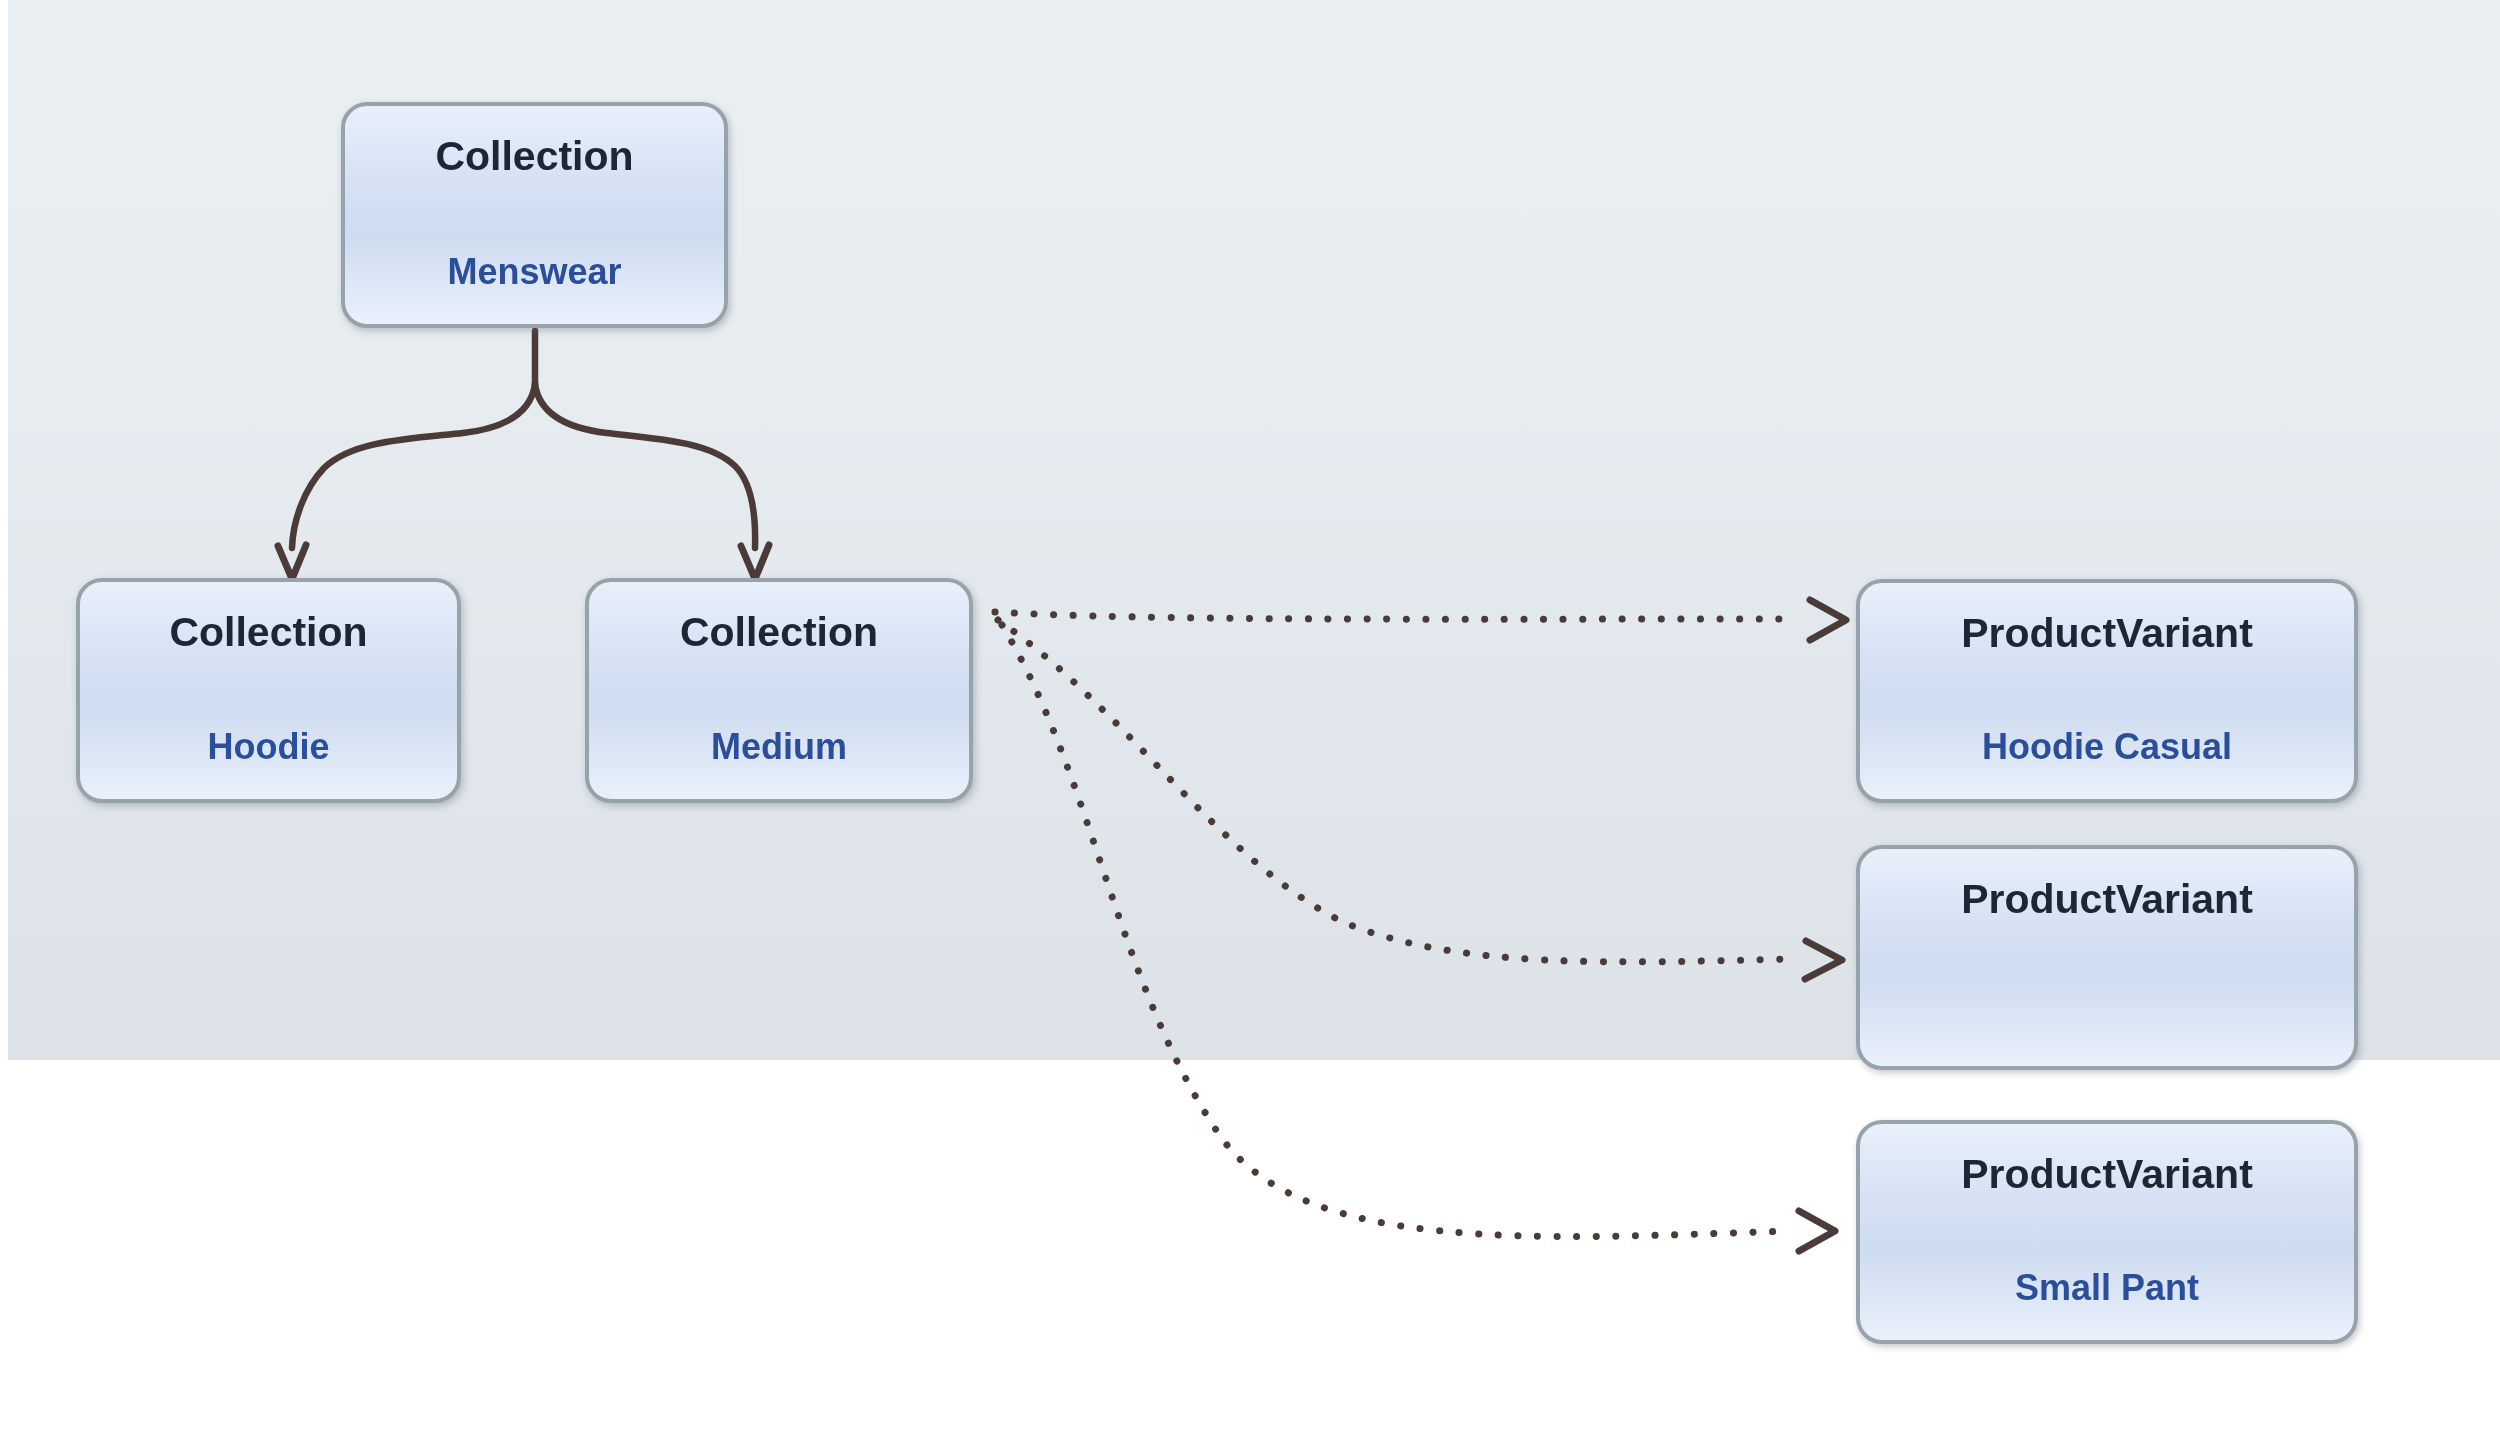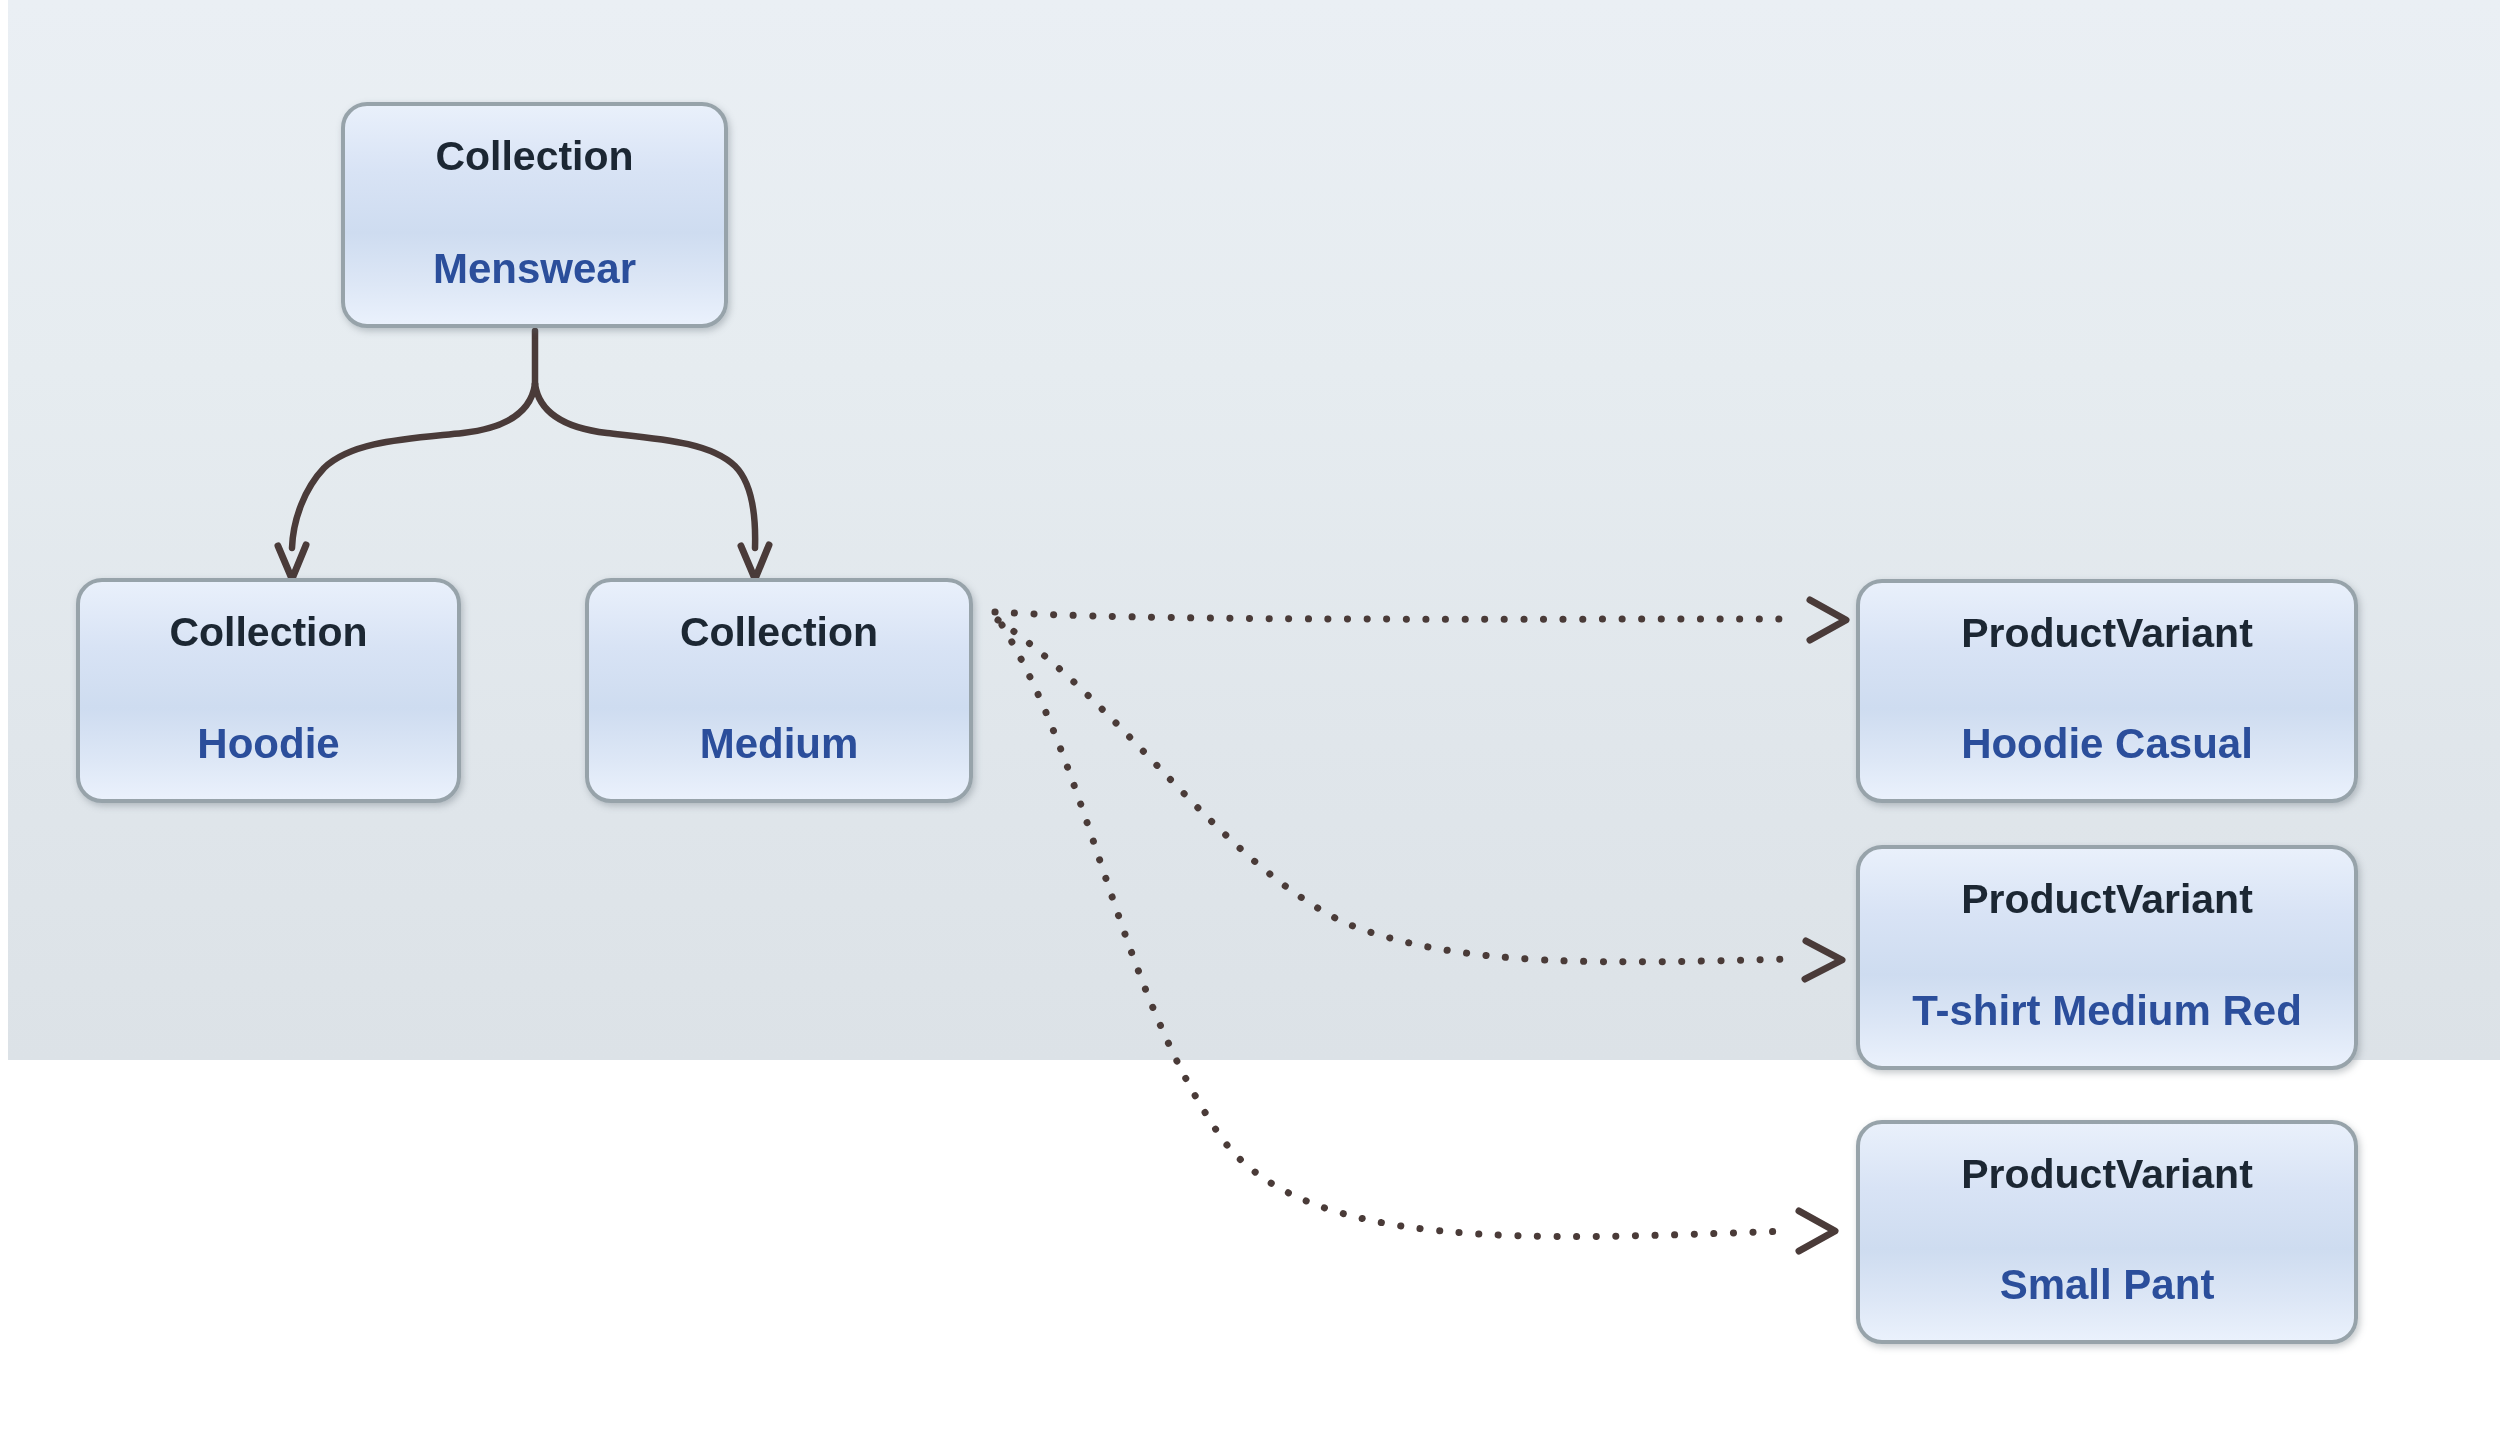--- a/index.html
+++ b/index.html
@@ -33,21 +33,21 @@
     text-align:center;
   }
   .node-type{
     font-size:41px;
     font-weight:bold;
     color:#1c2733;
     line-height:1;
     white-space:nowrap;
   }
   .node-name{
-    font-size:42px;
+    font-size:36px;
     font-weight:bold;
     color:#2b4e9b;
     line-height:1;
     white-space:nowrap;
   }
   
   .pos-menswear{left:333px;top:102px;width:387px;height:226px;}
   .pos-formal  {left:68px; top:578px;width:385px;height:225px;}
   .pos-casual  {left:577px;top:578px;width:388px;height:225px;}
   .pos-hoodie  {left:1848px;top:579px;width:502px;height:224px;}
@@ -104,21 +104,20 @@
     <div class="node-name">Medium</div>
   </div>
 
   <div class="node pos-hoodie">
     <div class="node-type">ProductVariant</div>
     <div class="node-name">Hoodie Casual</div>
   </div>
 
   <div class="node pos-tshirt">
     <div class="node-type">ProductVariant</div>
-    <div class="node-name">T-shirt Medium Red</div>
   </div>
 
   <div class="node pos-jogger">
     <div class="node-type">ProductVariant</div>
     <div class="node-name">Small Pant</div>
   </div>
 
 </div>
 
 </body></html>

